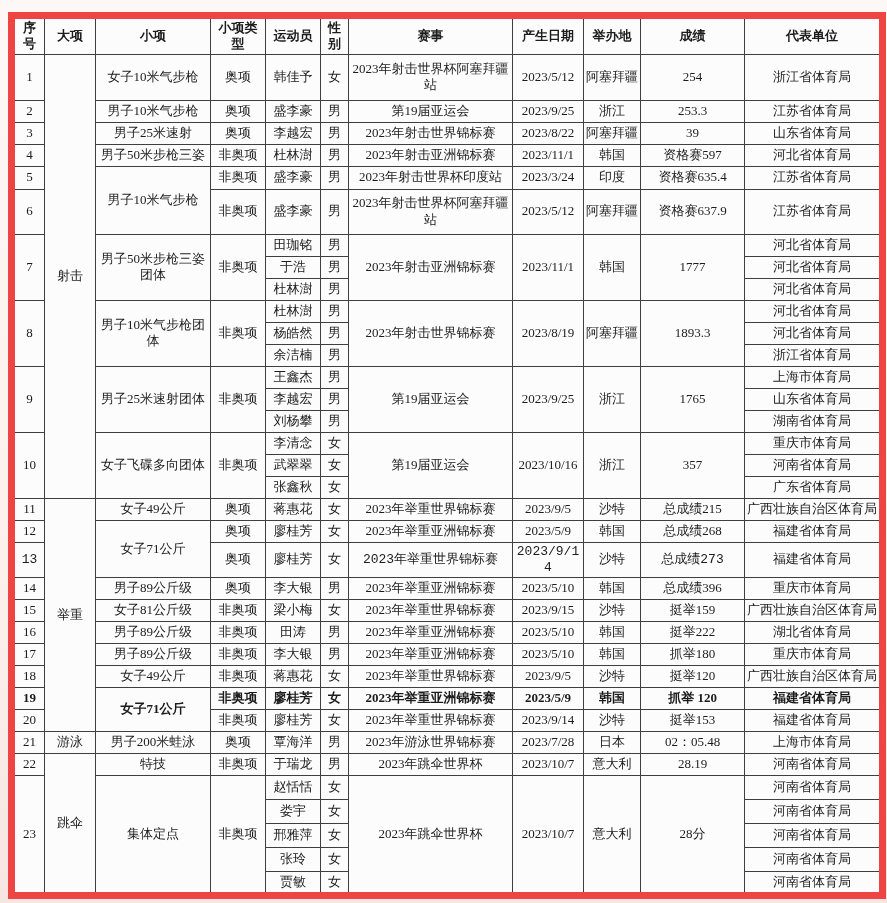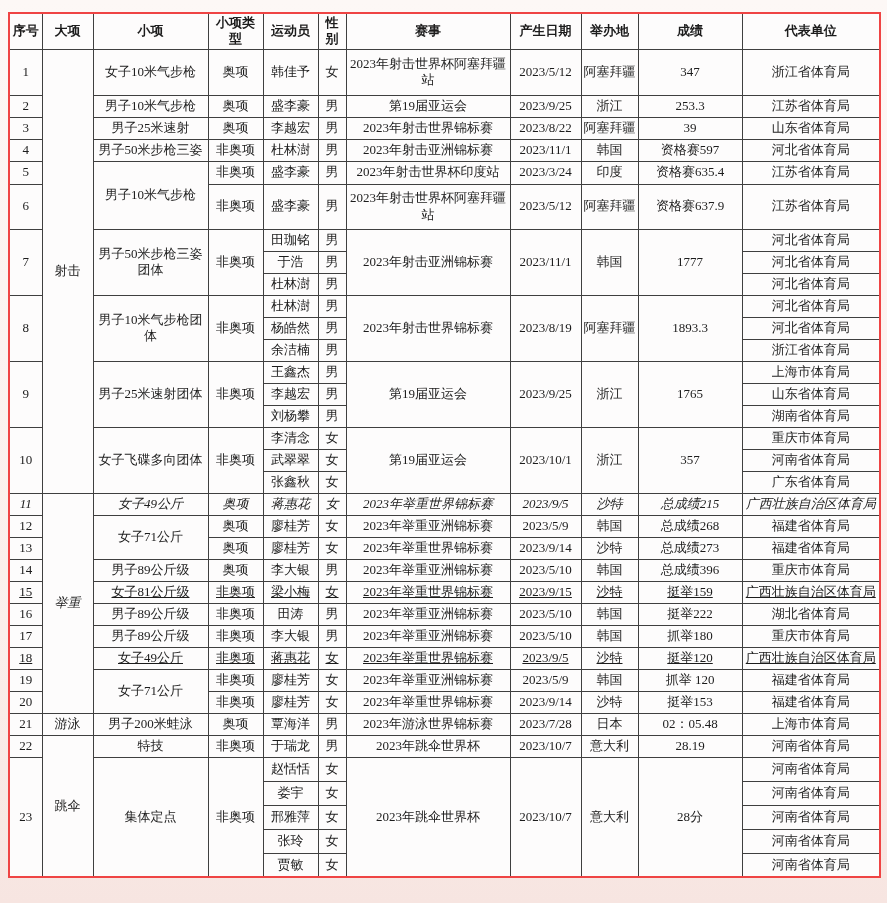--- a/index.html
+++ b/index.html
@@ -8,21 +8,21 @@
     background:linear-gradient(180deg,#fdf8f6 0%,#fbefeb 70%,#f7e5e1 100%);
     font-family:"Liberation Serif","DejaVu Serif",serif;
     color:#1c1c1c;
   }
   .table-wrap{padding:12px 8px 0 8px;}
   table{
     border-collapse:collapse;
     table-layout:fixed;
     width:871px;
     background:#fdfcfc;
-    border:2px solid #ef4444;
+    border:7px solid #ef4444;
   }
   th,td{
     border:1px solid #3f3f3f;
     text-align:center;
     vertical-align:middle;
     padding:1px 2px;
     font-size:13px;
     line-height:1.25;
     overflow:hidden;
     word-break:break-all;
@@ -66,21 +66,21 @@
         <tr style="height: 46px;">
           <td>1</td>
           <td rowspan="18">射击</td>
           <td>女子10米气步枪</td>
           <td>奥项</td>
           <td>韩佳予</td>
           <td>女</td>
           <td>2023年射击世界杯阿塞拜疆站</td>
           <td>2023/5/12</td>
           <td>阿塞拜疆</td>
-          <td>347</td>
+          <td>254</td>
           <td>浙江省体育局</td>
         </tr>
         <tr style="height: 22px;">
           <td>2</td>
           <td>男子10米气步枪</td>
           <td>奥项</td>
           <td>盛李豪</td>
           <td>男</td>
           <td>第19届亚运会</td>
           <td>2023/9/25</td>
@@ -201,36 +201,36 @@
           <td>男</td>
           <td>湖南省体育局</td>
         </tr>
         <tr style="height: 22px;">
           <td rowspan="3">10</td>
           <td rowspan="3">女子飞碟多向团体</td>
           <td rowspan="3">非奥项</td>
           <td>李清念</td>
           <td>女</td>
           <td rowspan="3">第19届亚运会</td>
-          <td rowspan="3">2023/10/1</td>
+          <td rowspan="3">2023/10/16</td>
           <td rowspan="3">浙江</td>
           <td rowspan="3">357</td>
           <td>重庆市体育局</td>
         </tr>
         <tr style="height: 22px;">
           <td>武翠翠</td>
           <td>女</td>
           <td>河南省体育局</td>
         </tr>
         <tr style="height: 22px;">
           <td>张鑫秋</td>
           <td>女</td>
           <td>广东省体育局</td>
         </tr>
-        <tr style="height: 22px; font-style: italic;">
+        <tr style="height: 22px;">
           <td>11</td>
           <td rowspan="10">举重</td>
           <td>女子49公斤</td>
           <td>奥项</td>
           <td>蒋惠花</td>
           <td>女</td>
           <td>2023年举重世界锦标赛</td>
           <td>2023/9/5</td>
           <td>沙特</td>
           <td>总成绩215</td>
@@ -241,21 +241,21 @@
           <td rowspan="2">女子71公斤</td>
           <td>奥项</td>
           <td>廖桂芳</td>
           <td>女</td>
           <td>2023年举重亚洲锦标赛</td>
           <td>2023/5/9</td>
           <td>韩国</td>
           <td>总成绩268</td>
           <td>福建省体育局</td>
         </tr>
-        <tr style="height: 22px;">
+        <tr style="height: 22px; font-family: Liberation Mono, monospace;">
           <td>13</td>
           <td>奥项</td>
           <td>廖桂芳</td>
           <td>女</td>
           <td>2023年举重世界锦标赛</td>
           <td>2023/9/14</td>
           <td>沙特</td>
           <td>总成绩273</td>
           <td>福建省体育局</td>
         </tr>
@@ -264,21 +264,21 @@
           <td>男子89公斤级</td>
           <td>奥项</td>
           <td>李大银</td>
           <td>男</td>
           <td>2023年举重亚洲锦标赛</td>
           <td>2023/5/10</td>
           <td>韩国</td>
           <td>总成绩396</td>
           <td>重庆市体育局</td>
         </tr>
-        <tr style="height: 22px; text-decoration: underline;">
+        <tr style="height: 22px;">
           <td>15</td>
           <td>女子81公斤级</td>
           <td>非奥项</td>
           <td>梁小梅</td>
           <td>女</td>
           <td>2023年举重世界锦标赛</td>
           <td>2023/9/15</td>
           <td>沙特</td>
           <td>挺举159</td>
           <td>广西壮族自治区体育局</td>
@@ -300,33 +300,33 @@
           <td>男子89公斤级</td>
           <td>非奥项</td>
           <td>李大银</td>
           <td>男</td>
           <td>2023年举重亚洲锦标赛</td>
           <td>2023/5/10</td>
           <td>韩国</td>
           <td>抓举180</td>
           <td>重庆市体育局</td>
         </tr>
-        <tr style="height: 22px; text-decoration: underline;">
+        <tr style="height: 22px;">
           <td>18</td>
           <td>女子49公斤</td>
           <td>非奥项</td>
           <td>蒋惠花</td>
           <td>女</td>
           <td>2023年举重世界锦标赛</td>
           <td>2023/9/5</td>
           <td>沙特</td>
           <td>挺举120</td>
           <td>广西壮族自治区体育局</td>
         </tr>
-        <tr style="height: 22px;">
+        <tr style="height: 22px; font-weight: bold;">
           <td>19</td>
           <td rowspan="2">女子71公斤</td>
           <td>非奥项</td>
           <td>廖桂芳</td>
           <td>女</td>
           <td>2023年举重亚洲锦标赛</td>
           <td>2023/5/9</td>
           <td>韩国</td>
           <td>抓举 120</td>
           <td>福建省体育局</td>

